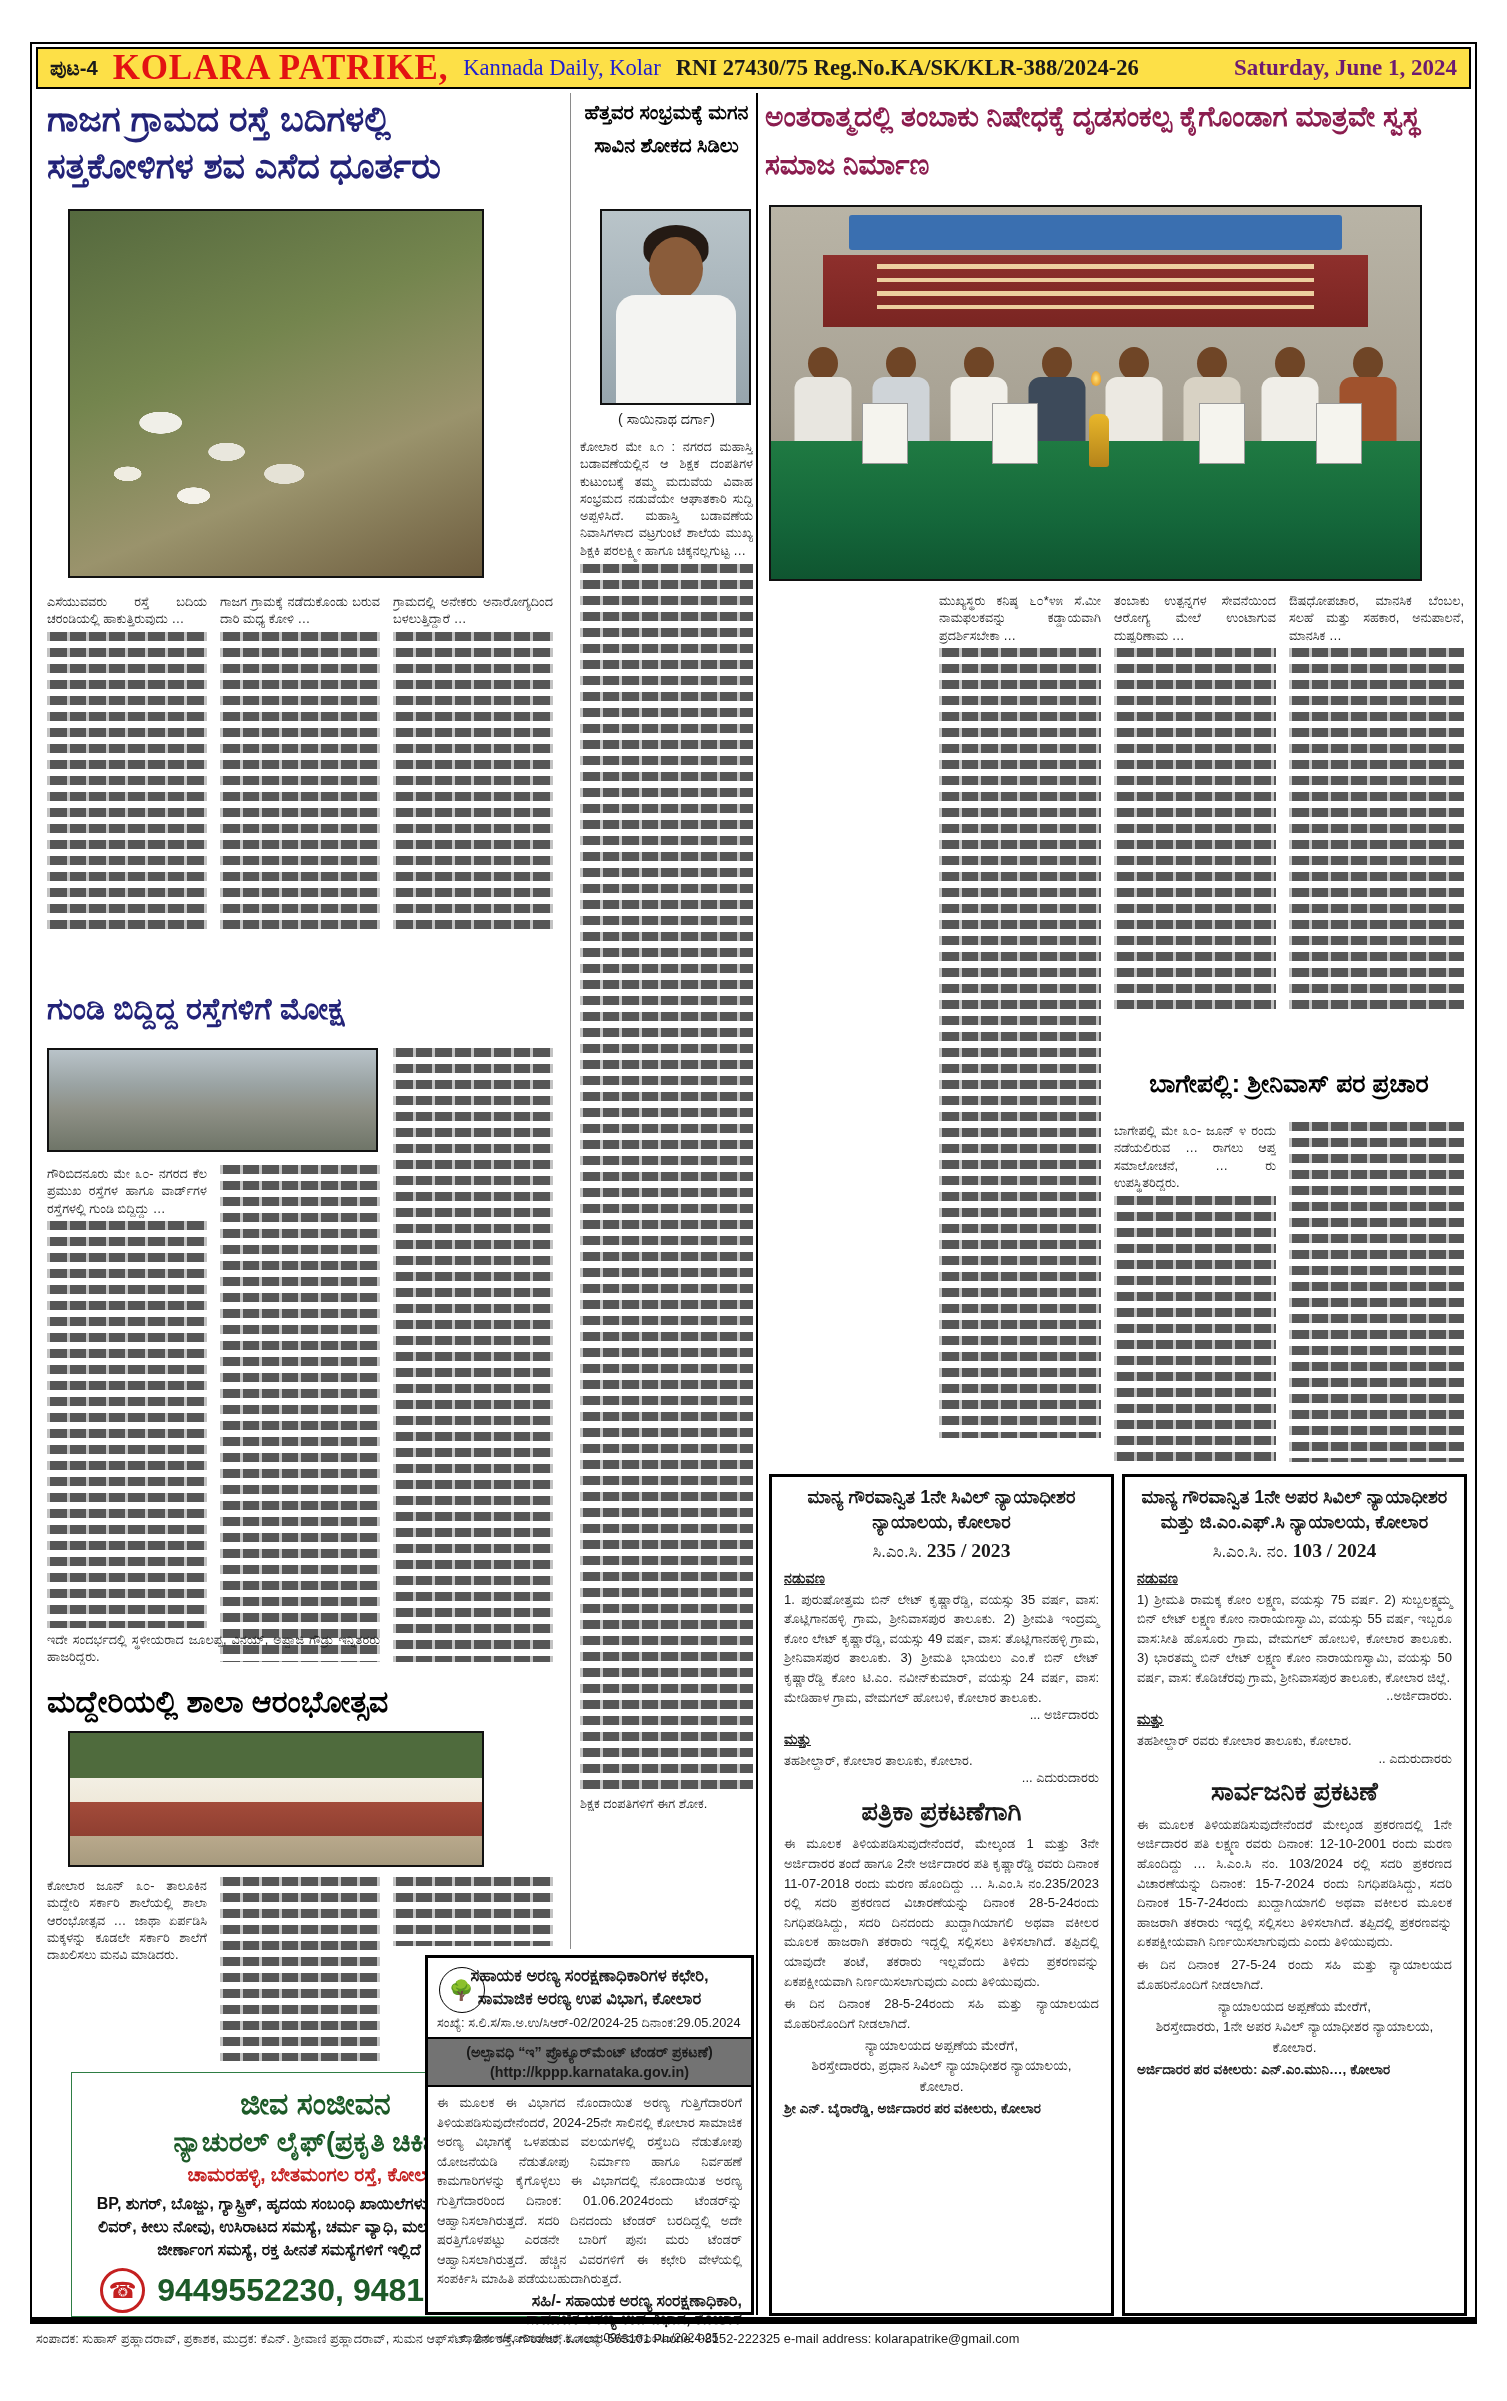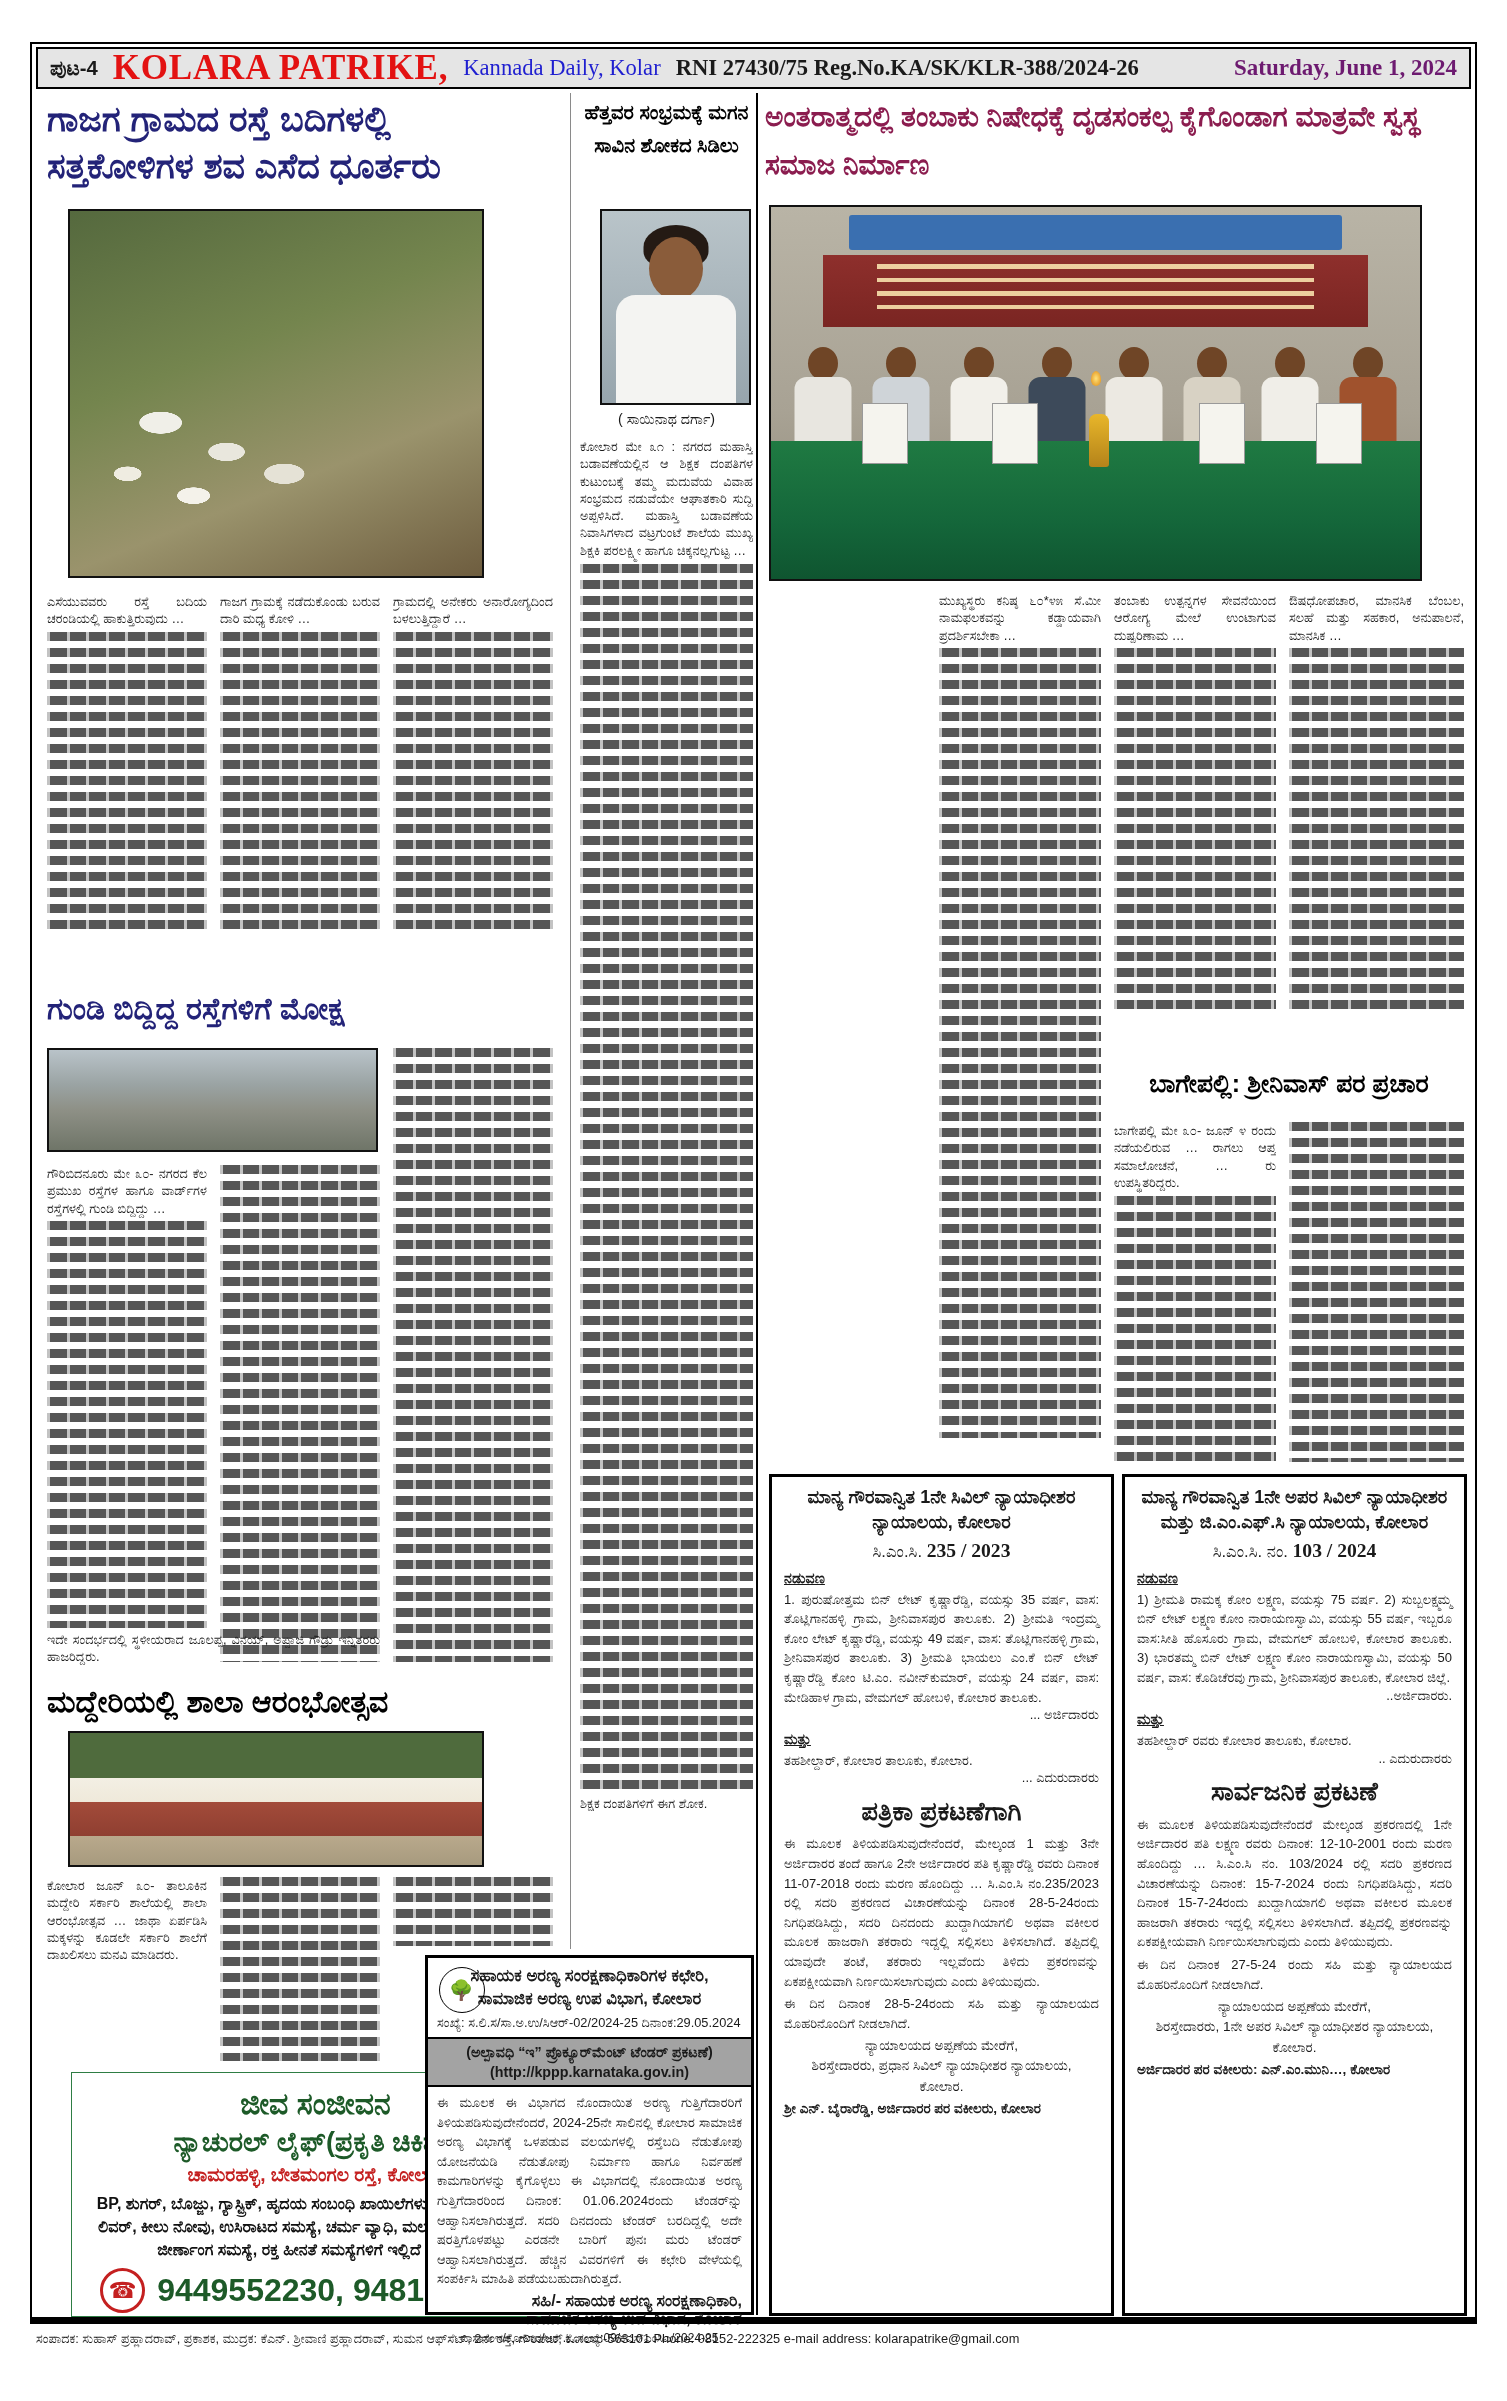--- a/index.html
+++ b/index.html
@@ -3,21 +3,21 @@
 <meta charset="utf-8">
 <style>
   html,body{margin:0;padding:0;background:#e8e8e8;}
   .page{position:relative;width:1507px;height:2401px;background:#ffffff;overflow:hidden;
         font-family:"Liberation Sans","DejaVu Sans",sans-serif;color:#1a1a1a;}
   .abs{position:absolute;box-sizing:border-box;}
 
   
   .frame{left:30px;top:42px;width:1447px;height:2278px;border:2.3px solid #000;}
   .masthead{left:36px;top:47px;width:1435px;height:42px;border:2.3px solid #000;
-            display:flex;align-items:center;padding:0 12px;gap:15px;background:#e5e5e5;}
+            display:flex;align-items:center;padding:0 12px;gap:15px;background:#fde047;}
   .vrule-center{left:756px;top:93px;width:1.5px;height:2222px;background:#000;}
   .vrule-left{left:570px;top:93px;width:0.8px;height:1856px;background:#8a8a8a;}
   .botbar{left:30px;top:2317px;width:1447px;height:6.8px;background:#000;}
 
   
   .mh-page{font-weight:bold;font-size:20.3px;}
   .mh-title{font-family:"Liberation Serif","DejaVu Serif",serif;font-weight:bold;
             font-size:35px;color:#e31212;letter-spacing:0.8px;}
   .mh-sub{font-family:"Liberation Serif","DejaVu Serif",serif;font-size:22.6px;color:#1f1fd0;}
   .mh-reg{font-family:"Liberation Serif","DejaVu Serif",serif;font-weight:bold;font-size:22.6px;}
@@ -87,21 +87,21 @@
   .cb-label{font-weight:bold;font-size:14.3px;text-decoration:underline;margin-top:7.5px;}
   .cb-par{font-size:13px;line-height:19.6px;text-align:justify;margin-top:3px;}
   .cb-right{font-size:13px;text-align:right;}
   .cb-head{font-weight:bold;font-size:25.6px;text-align:center;margin:10.5px 0 7.5px 0;}
   .cb-center{font-size:13.6px;text-align:center;margin-top:4.5px;}
   .cb-adv{font-size:13.6px;font-weight:bold;margin-top:6px;}
 
   .tenderbox{border:3.8px solid #000;padding:6px 9px;background:#fff;}
   .tb-title{font-weight:bold;font-size:16.6px;line-height:23px;text-align:center;}
   .tb-ref{font-size:12.8px;margin-top:4.5px;}
-  .tb-band{background:#a3a3a3;border-top:2.3px solid #000;border-bottom:2.3px solid #000;
+  .tb-band{background:#737373;border-top:2.3px solid #000;border-bottom:2.3px solid #000;
      margin:6px -9px 6px -9px;padding:3px 7.5px;text-align:center;font-weight:bold;font-size:14.3px;line-height:20.3px;}
   .tb-body{font-size:13px;line-height:19.6px;text-align:justify;}
   .tb-sign{font-weight:bold;font-size:16px;text-align:right;margin-top:3px;}
   .tb-ref2{font-size:12px;text-align:center;margin-top:3px;}
   .seal{position:absolute;left:10.5px;top:9px;width:44px;height:44px;border:1.5px solid #000;
      border-radius:50%;display:flex;align-items:center;justify-content:center;font-size:19.6px;}
 
   
   .adbox{border:1.5px solid #2e7d44;padding:10.5px 13.6px;text-align:center;background:#fff;}
   .ad-t1{color:#1d5a28;font-weight:bold;font-size:30px;line-height:39px;}

